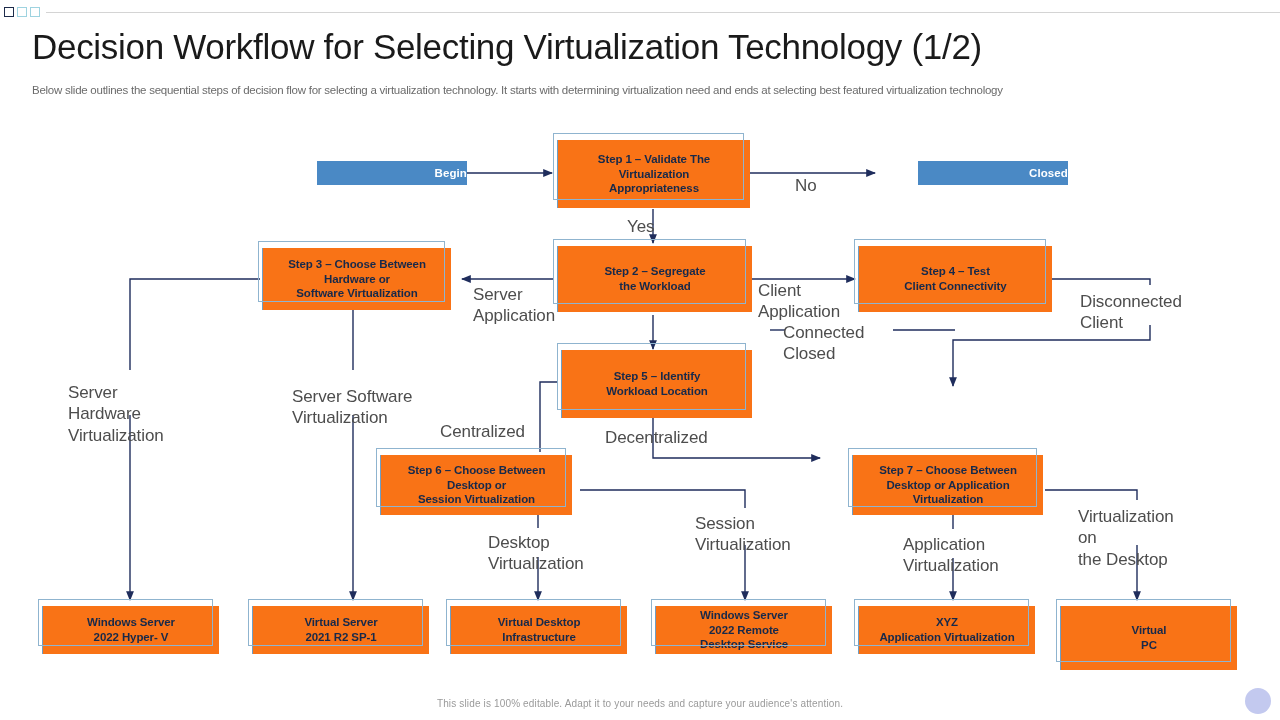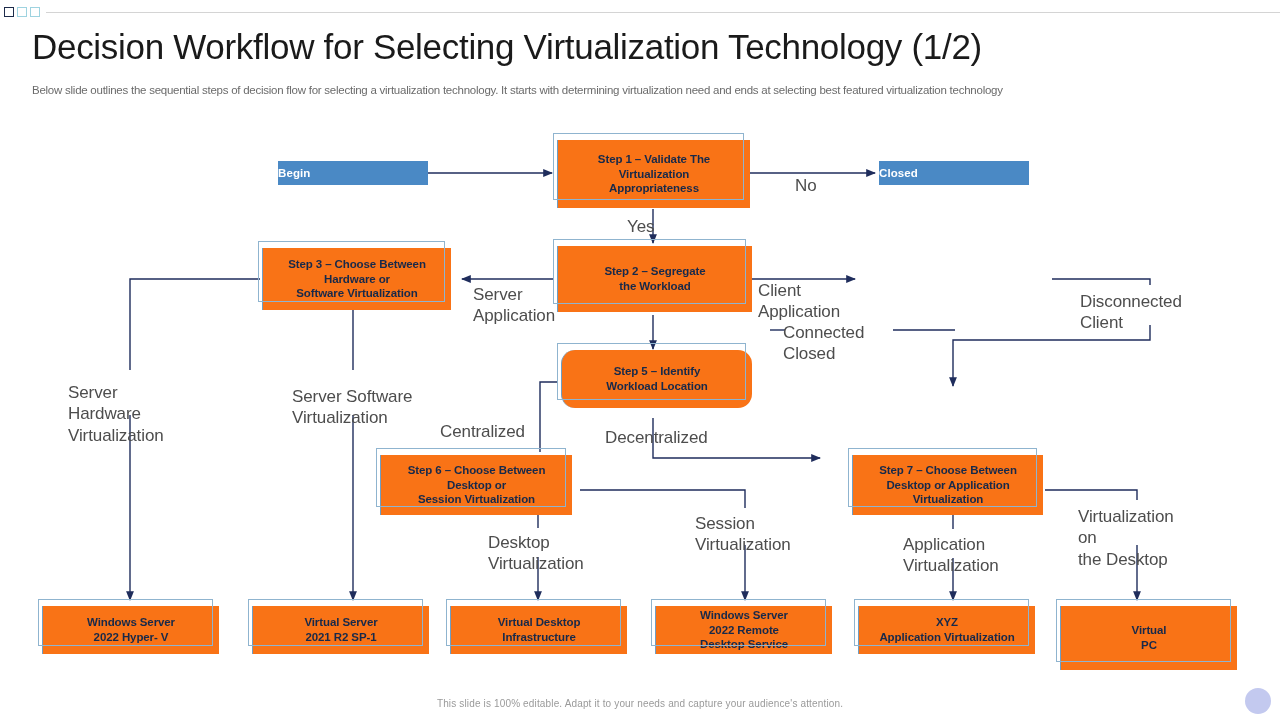--- a/index.html
+++ b/index.html
@@ -62,22 +62,22 @@
     left: -5px; top: -7px; right: 6px; bottom: 8px;
     border: 1px solid #8fb4cf;
     border-right: 1px solid #8fb4cf;
     pointer-events: none;
   }
 
   .pill {
     position: absolute;
     background: #4a89c5;
     color: #ffffff;
-    display: flex; align-items: center; justify-content: flex-start;
-    font-size: 11.5px; font-weight: bold; letter-spacing: 0.1px;
+    display: flex; align-items: center; justify-content: flex-end;
+    font-size: 11.5px; font-weight: bold; letter-spacing: 0.1px; margin-left: 39px;
   }
 
   .elabel {
     position: absolute;
     font-size: 17px; color: #4d4d4d; line-height: 1.25;
     text-align: left; letter-spacing: -0.1px;
   }
 </style>
 </head>
 <body>
@@ -153,21 +153,24 @@
 
   <div class="node" style="left:557px; top:140px; width:193px; height:68px;">
     <span>Step 1 – Validate The<br>Virtualization<br>Appropriateness</span>
   </div>
   <div class="node" style="left:557px; top:246px; width:195px; height:66px;">
     <span>Step 2 – Segregate<br>the Workload</span>
   </div>
   <div class="node" style="left:262px; top:248px; width:189px; height:62px;">
     <span>Step 3 – Choose Between<br>Hardware or<br>Software Virtualization</span>
   </div>
-  <div class="node" style="left:561px; top:350px; width:191px; height:58px;border-radius:14px;">
+  <div class="node" style="left:858px; top:246px; width:194px; height:66px;">
+    <span>Step 4 – Test<br>Client Connectivity</span>
+  </div>
+  <div class="node" style="left:561px; top:350px; width:191px; height:68px;">
     <span>Step 5 – Identify<br>Workload Location</span>
   </div>
   <div class="node" style="left:380px; top:455px; width:192px; height:60px;">
     <span>Step 6 – Choose Between<br>Desktop or<br>Session Virtualization</span>
   </div>
   <div class="node" style="left:852px; top:455px; width:191px; height:60px;">
     <span>Step 7 – Choose Between<br>Desktop or Application<br>Virtualization</span>
   </div>
 
   <div class="node" style="left:42px; top:606px; width:177px; height:48px;">

